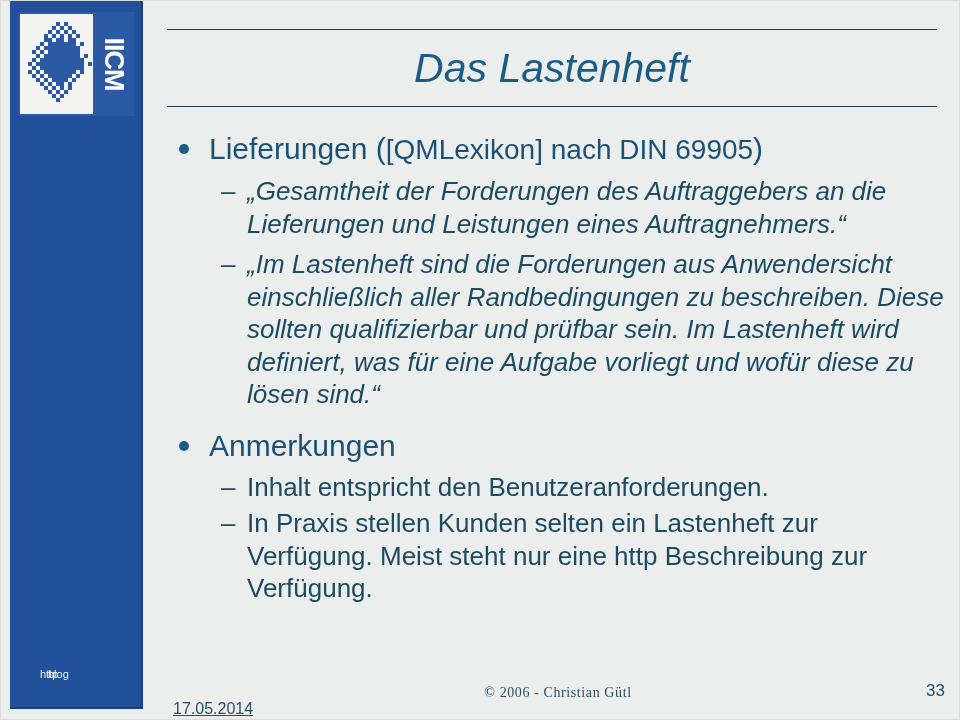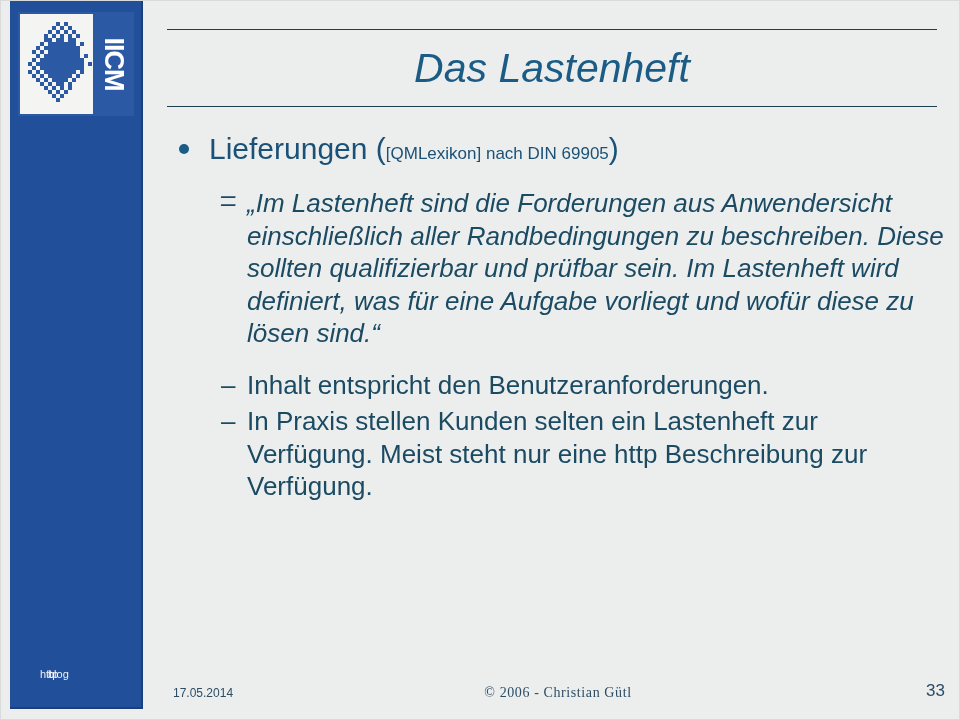--- a/index.html
+++ b/index.html
@@ -149,21 +149,21 @@
   .lvl1 .dot {
     position: absolute;
     left: 12px;
     top: 15px;
     width: 10px;
     height: 10px;
     border-radius: 50%;
     background: #1b5c86;
   }
   .lvl1 .small {
-    font-size: 17px;
+    font-size: 28px;
   }
 
   .lvl2 {
     position: relative;
     padding-left: 80px;
     font-size: 26px;
     line-height: 32.5px;
     color: #1b4a63;
   }
   .lvl2 .dash {
@@ -192,22 +192,23 @@
     width: 782px;
     height: 20px;
     color: #2c4c64;
     font-family: "Liberation Sans", sans-serif;
     font-size: 12px;
     line-height: 20px;
   }
   #footer .f-date {
     position: absolute;
     left: 6px;
-    top: 0;
-    font-size: 12px;
+    top: 16px;
+    font-size: 16px;
+    text-decoration: underline;
   }
   #footer .f-copy {
     position: absolute;
     left: 0;
     top: 0;
     width: 100%;
     text-align: center;
     font-size: 14px;
     letter-spacing: .6px;
     font-family: Liberation Serif, serif;
@@ -315,31 +316,34 @@
 
   <div id="content">
 
     <div class="lvl1">
       <span class="dot"></span><span>Lieferungen (</span><span class="small">[QMLexikon] nach DIN 69905</span><span>)</span>
     </div>
 
     <div class="group-gap-sm"></div>
 
     <div class="lvl2 quote">
-      <span class="dash">–</span>
+      <span class="dash">–</span><span>„Gesamtheit der Forderungen des Auftraggebers an die Lieferungen und Leistungen eines Auftragnehmers.“</span>
     </div>
 
     <div class="group-gap-sm"></div>
 
     <div class="lvl2 quote">
       <span class="dash">–</span><span>„Im Lastenheft sind die Forderungen aus Anwendersicht einschließlich aller Randbedingungen zu beschreiben. Diese sollten qualifizierbar und prüfbar sein. Im Lastenheft wird definiert, was für eine Aufgabe vorliegt und wofür diese zu lösen sind.“</span>
     </div>
 
     <div class="group-gap"></div>
 
+    <div class="lvl1">
+      <span class="dot"></span><span>Anmerkungen</span>
+    </div>
 
     <div class="group-gap-sm"></div>
 
     <div class="lvl2 plain">
       <span class="dash">–</span><span>Inhalt entspricht den Benutzeranforderungen.</span>
     </div>
 
     <div class="group-gap-sm"></div>
 
     <div class="lvl2 plain">

